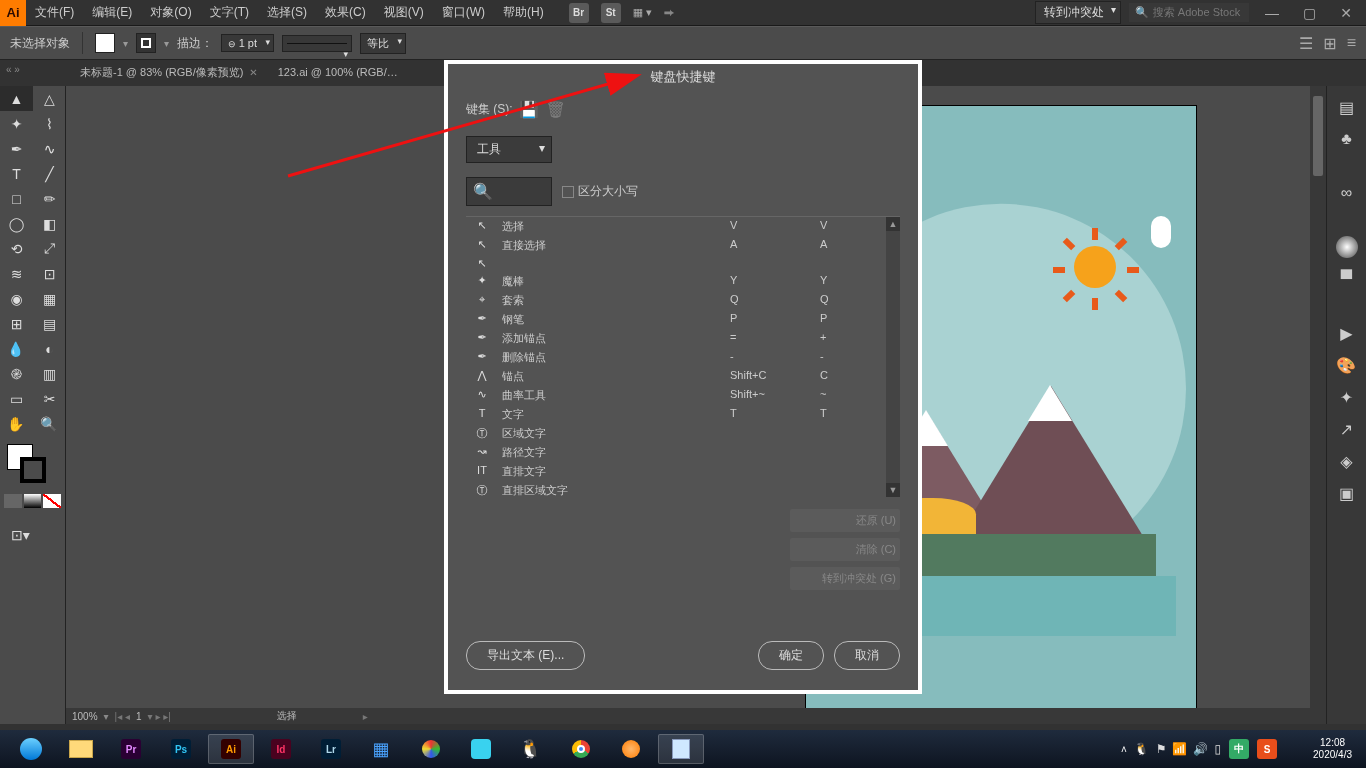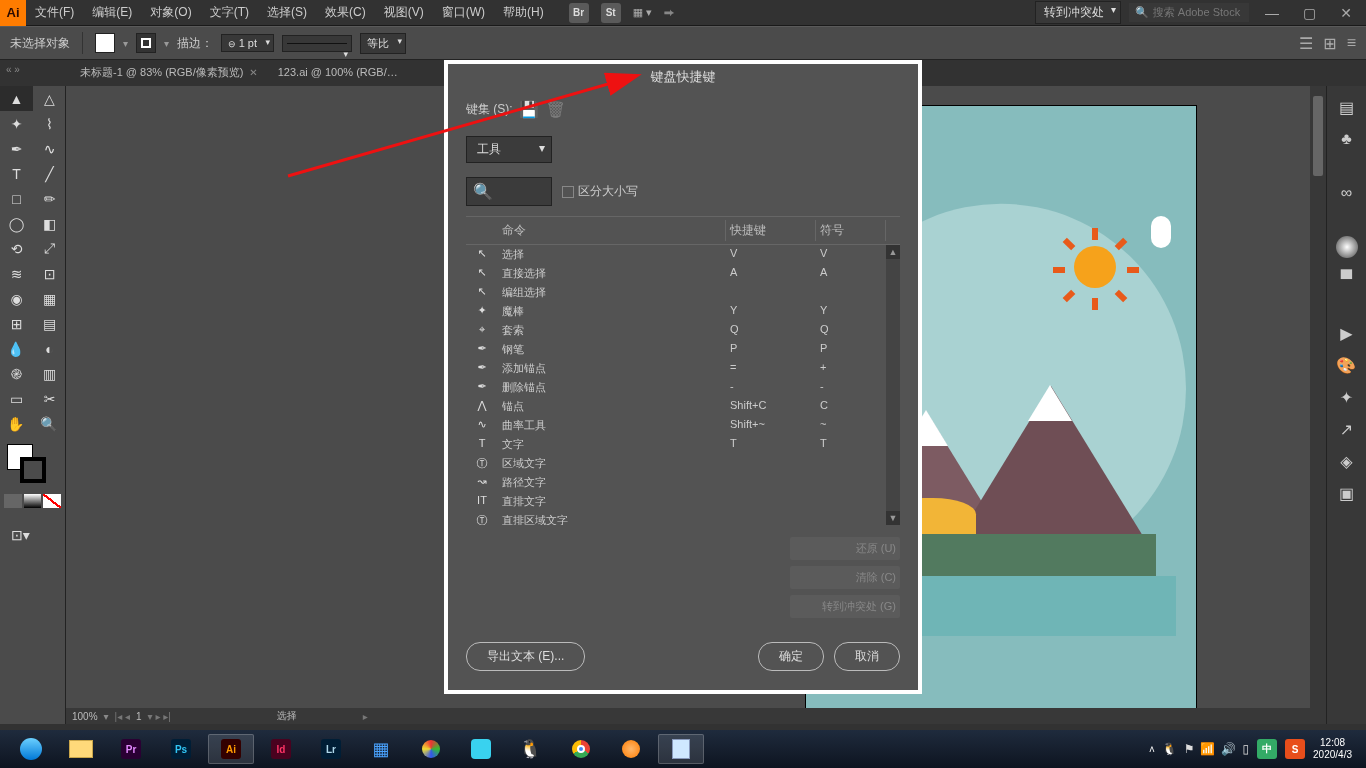--- a/index.html
+++ b/index.html
@@ -104,21 +104,21 @@
 .dlg-footer .spacer{flex:1;}
 
 
 .arrow-svg{ position:absolute; left:284px; top:70px; pointer-events:none;}
 
 
 .taskbar{ position:absolute; left:0; right:0; bottom:0; height:38px; background:linear-gradient(#1f2b3d,#0d1420); display:flex; align-items:center; padding:0 8px; gap:4px;}
 .tb-icon{ width:46px; height:30px; display:flex;align-items:center;justify-content:center; border-radius:2px;}
 .tb-icon.active{ background:rgba(255,255,255,.12); box-shadow: inset 0 0 0 1px rgba(255,255,255,.2);}
 .tb-right{ margin-left:auto; display:flex; align-items:center; gap:8px; color:#fff; font-size:10px;}
-.clock{ text-align:center; line-height:12px; padding-right:6px;}
+.clock{ text-align:center; line-height:12px; padding-right:6px;margin-left:28px;}
 .tray{ display:flex; gap:6px; color:#ddd; font-size:12px;}
 .sq{ display:inline-flex; width:20px;height:20px; align-items:center;justify-content:center; font-size:10px; font-weight:bold; border-radius:3px;}
 
 
 .statusbar{ position:absolute; left:66px; right:40px; bottom:38px; height:6px; background:#323232;}
 </style>
 </head>
 <body>
 
 <div class="menubar">
@@ -296,46 +296,38 @@
     <div class="dlg-dd">工具</div>
   </div>
   <div class="dlg-search-row">
     <div class="dlg-search">🔍</div>
     <label class="dlg-check">
       <span class="box"></span>
         <span>区分大小写</span>
     </label>
   </div>
   <div class="dlg-table">
-    <div class="dlg-th">
-      <div></div>
-      <div>命令</div>
-      <div>快捷键</div>
-      <div>符号</div>
-      <div></div>
-    </div>
     <div class="dlg-body">
       <div id="rows-host">
           <div class="dlg-tr">
             <div class="ico">↖</div>
             <div>选择</div>
             <div>V</div>
             <div>V</div>
             <div></div>
           </div>
           <div class="dlg-tr">
             <div class="ico">↖</div>
             <div>直接选择</div>
             <div>A</div>
             <div>A</div>
             <div></div>
           </div>
           <div class="dlg-tr">
             <div class="ico">↖</div>
-            <div>编组选择</div>
             <div></div>
             <div></div>
             <div></div>
           </div>
           <div class="dlg-tr">
             <div class="ico">✦</div>
             <div>魔棒</div>
             <div>Y</div>
             <div>Y</div>
             <div></div>

